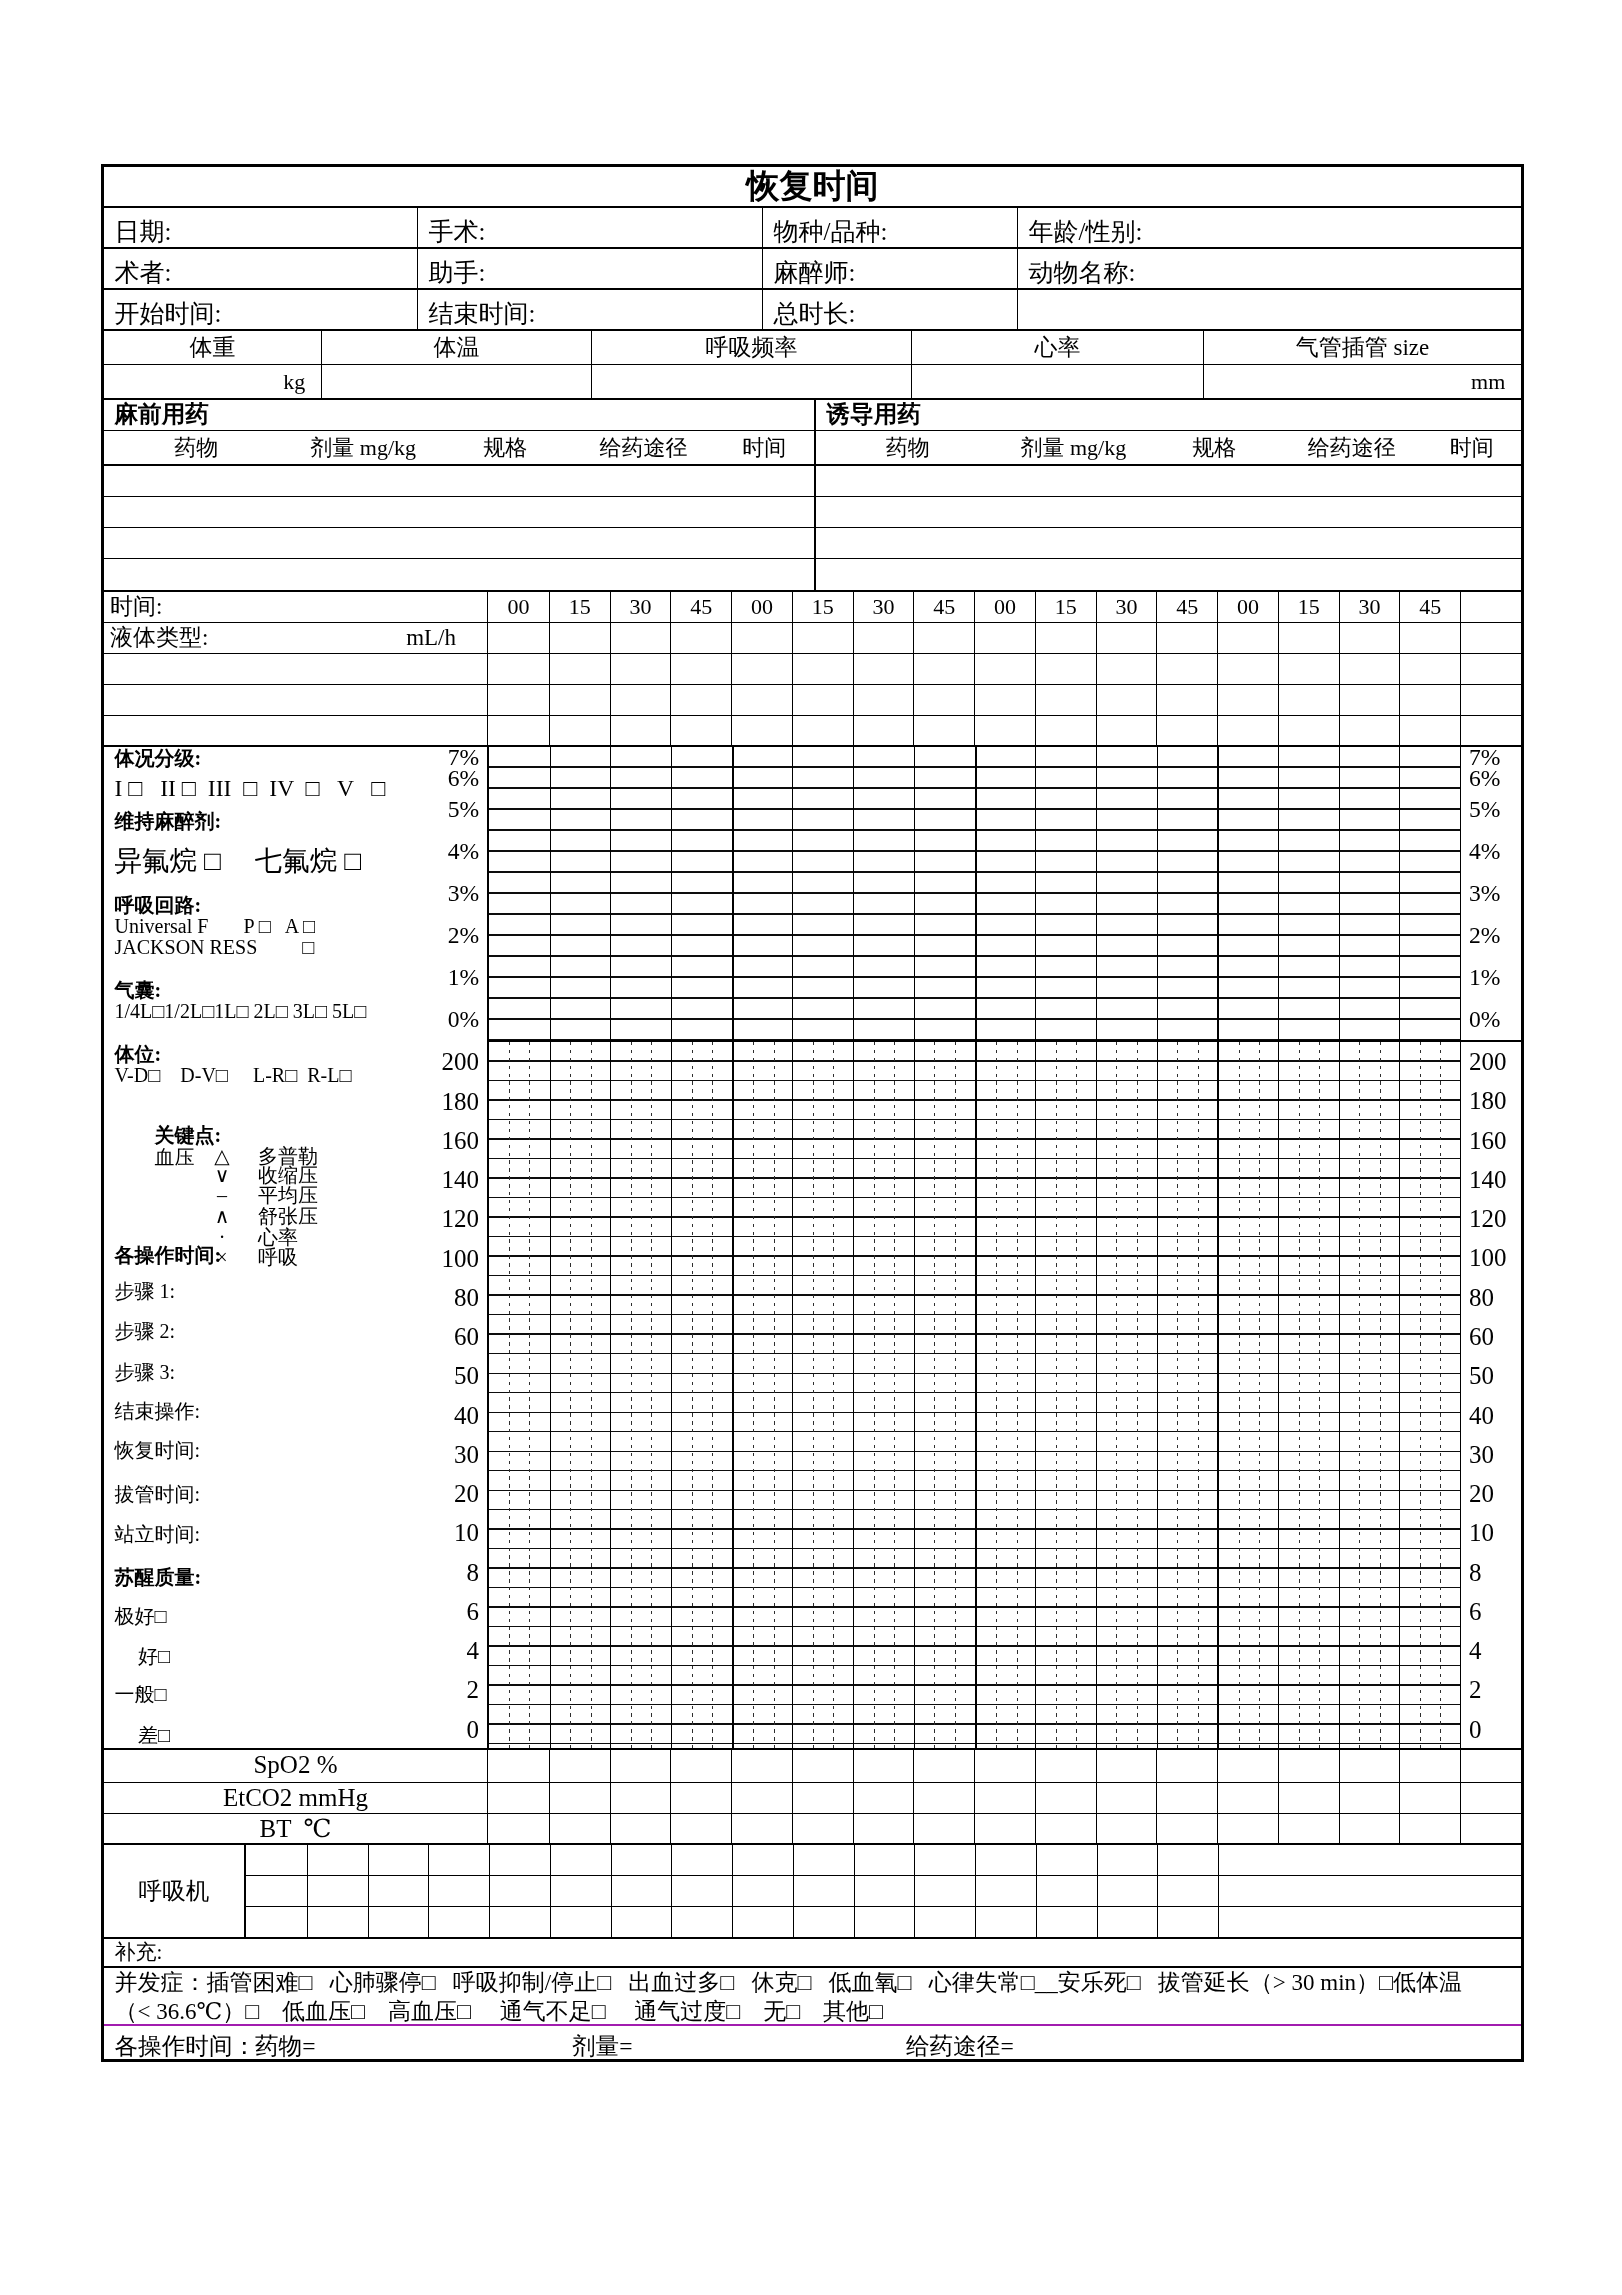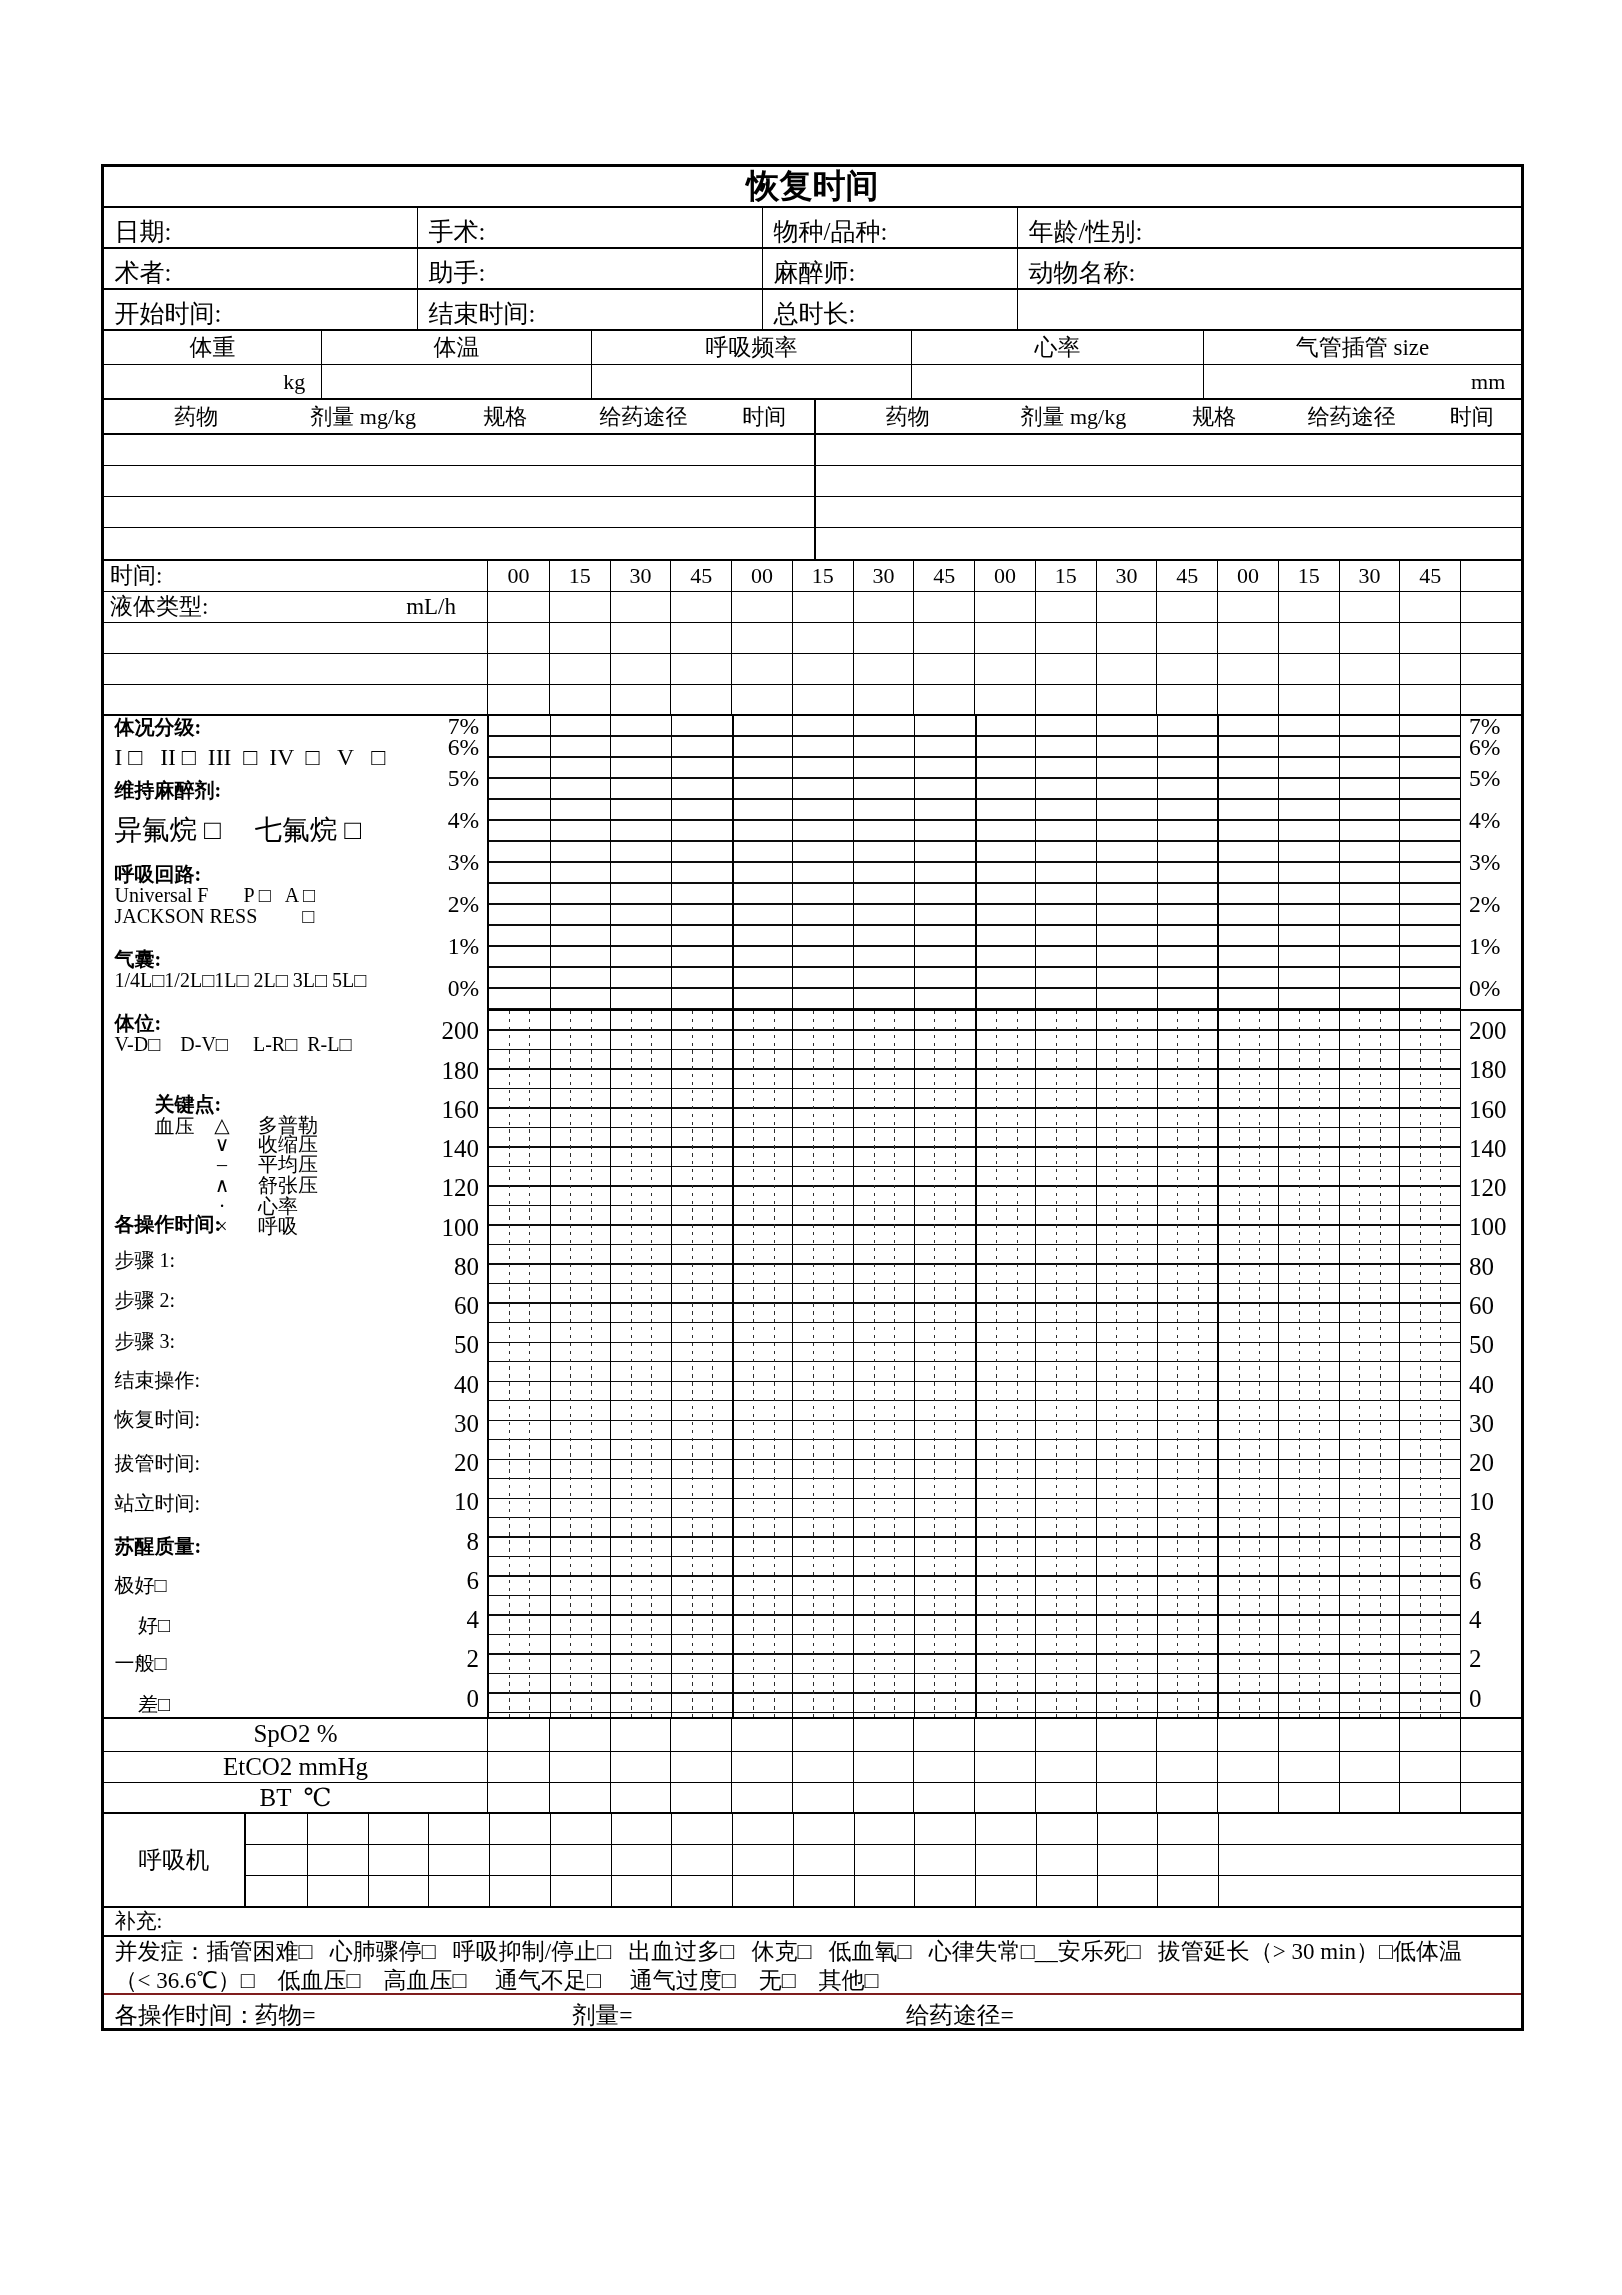--- a/index.html
+++ b/index.html
@@ -116,21 +116,21 @@
     white-space: pre-wrap; }
   .lp.opt { font-size: 23.6px; }
   .lp.gas { font-size: 27.5px; }
   .leg { left: 42px; }
   .sym { display: inline-block; width: 72px; text-align: center; }
 
   
   .suprow { height: 29px; line-height: 27.5px; padding-left: 10.5px; font-size: 21px;
     border-bottom: 2px solid #000; }
   .comprow { height: 58px; padding: 0 0 0 10.5px; font-size: 23px;
-    border-bottom: 2px solid #7f1d1d; font-family: Liberation Serif, serif; }
+    border-bottom: 2px solid #a21caf; }
   .comprow div { line-height: 29px; white-space: pre-wrap; }
   .pprow { height: 33px; position: relative; font-size: 23.6px; }
   .pprow span { position: absolute; top: 3.9px; white-space: pre-wrap; }
   .pp0 { left: 10.5px; } .pp1 { left: 151px; } .pp2 { left: 468px; } .pp3 { left: 802px; }
 </style>
 </head>
 <body>
 
 <div id="form">
 
@@ -163,20 +163,24 @@
     <div class="vc5">气管插管 size</div>
   </div>
   <div class="kgrow">
     <div class="vc1 unit-right">kg</div>
     <div class="vc2"></div>
     <div class="vc3"></div>
     <div class="vc4"></div>
     <div class="vc5 unit-right">mm</div>
   </div>
 
+  <div class="medband">
+    <div class="mhalf">麻前用药</div>
+    <div class="mhalf2">诱导用药</div>
+  </div>
   <div class="medhead">
     <div class="half">
       <div class="mh w1">药物</div>
       <div class="mh w2">剂量 mg/kg</div>
       <div class="mh w3">规格</div>
       <div class="mh w4">给药途径</div>
       <div class="mh w5">时间</div>
     </div>
     <div class="half half2">
       <div class="mh w1">药物</div>

